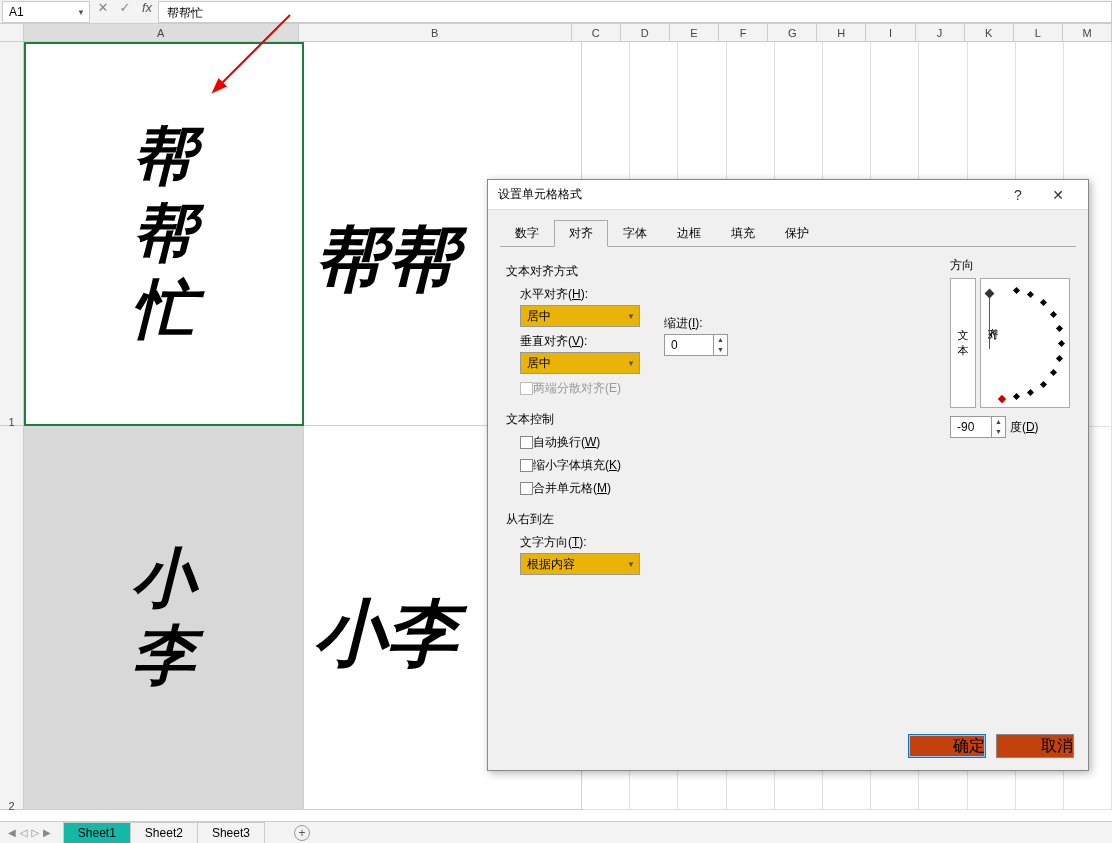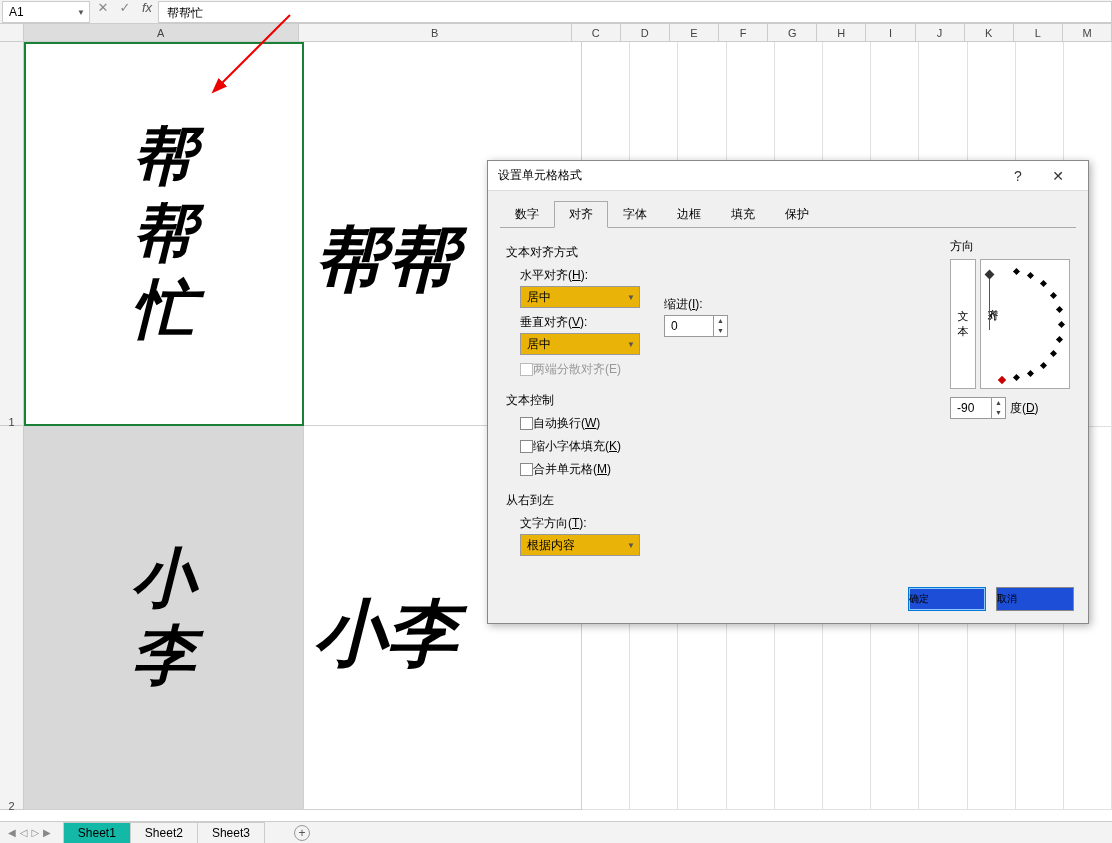--- a/index.html
+++ b/index.html
@@ -129,23 +129,23 @@
     right: 0;
     height: 768px;
     display: flex;
   }
   .thin-cols div { width:50px; border-right:1px solid #e0e0e0; border-bottom:1px solid #e0e0e0;}
   .thin-row-sep { position:absolute; left:582px; right:0; top:384px; border-top:1px solid #e0e0e0;}
   
   .dialog {
     position: absolute;
     left: 487px;
-    top: 160px;
+    top: 179px;
     width: 602px;
-    height: 464px;
+    height: 592px;
     background: #f0f0f0;
     border: 1px solid #888;
     box-shadow: 2px 2px 8px rgba(0,0,0,.3);
   }
   .dlg-title {
     display: flex;
     align-items: center;
     height: 30px;
     padding: 0 10px;
     background: #fff;
@@ -250,23 +250,23 @@
     position:absolute;
     bottom:12px;
     right:14px;
     display:flex;
     gap:10px;
   }
   .btn {
     width:78px;
     height:24px;
     border:1px solid #888;
-    background:#1d4ed8;
-    font-size:10px;
-    text-align:left;
+    background:#c2410c;
+    font-size:16px;
+    text-align:right;
     line-height:22px;
   }
   .btn.primary { border:1px solid #0078d4; box-shadow: inset 0 0 0 1px #8ec8ff; }
   
   .sheet-tabs {
     position:absolute;
     bottom:0; left:0; right:0;
     height:22px;
     background:#f3f3f3;
     border-top:1px solid #ccc;

